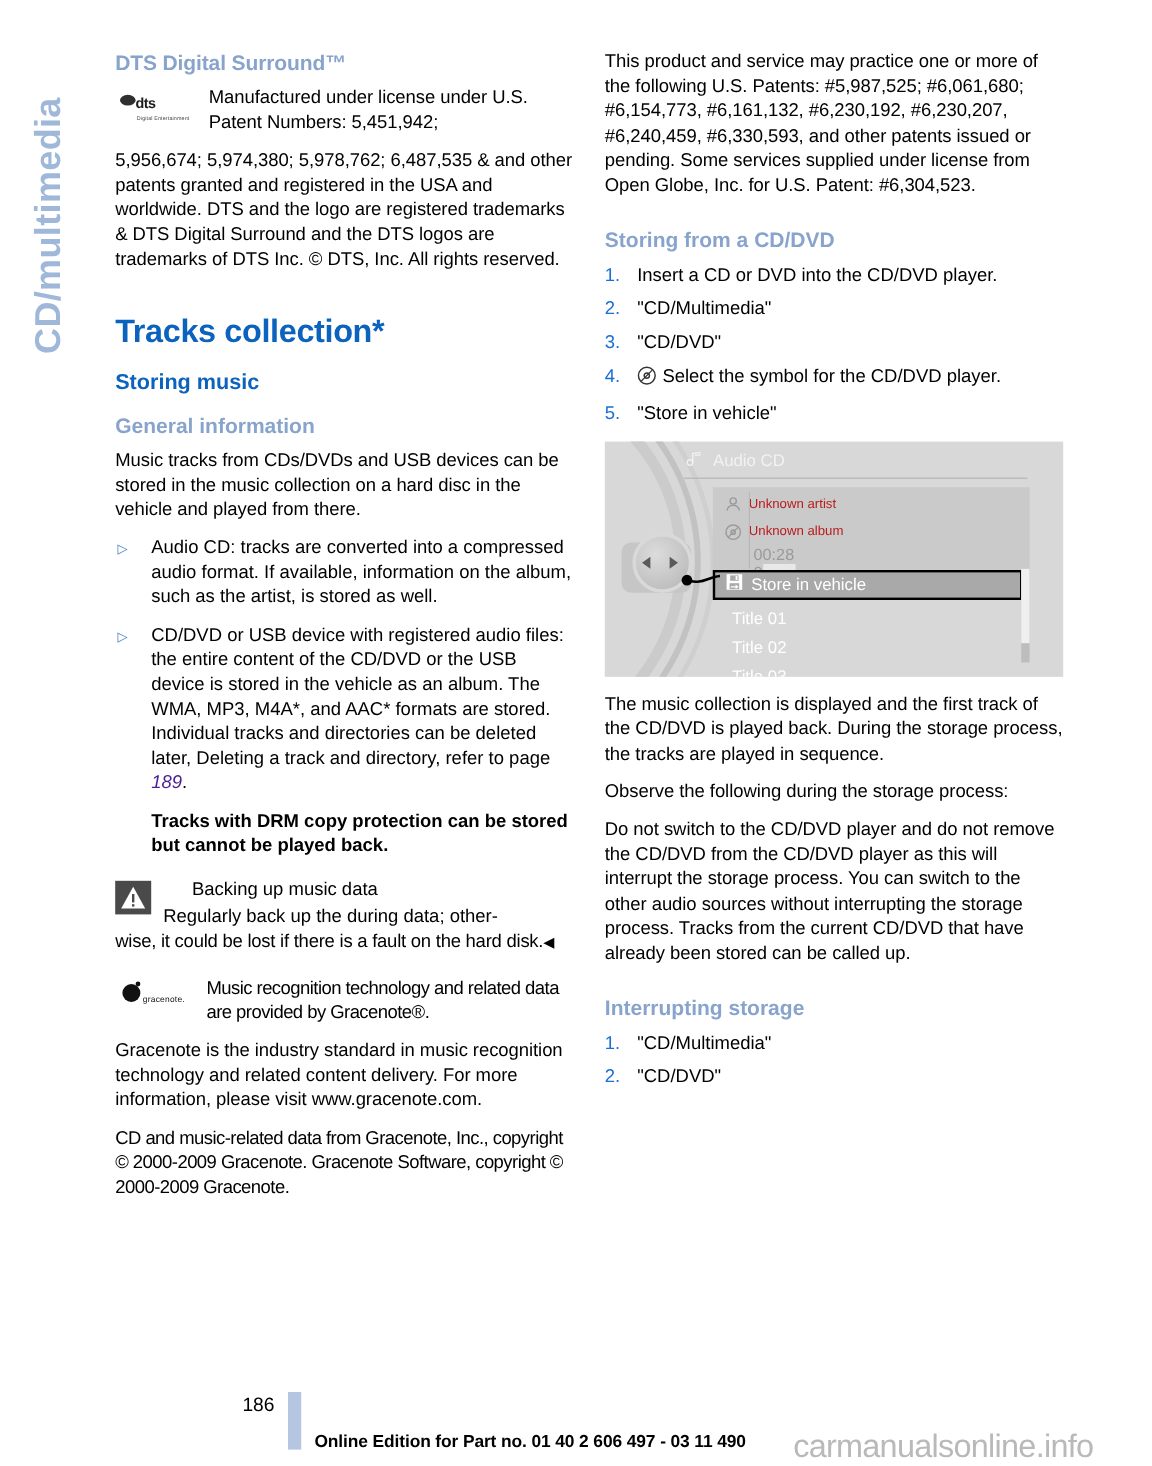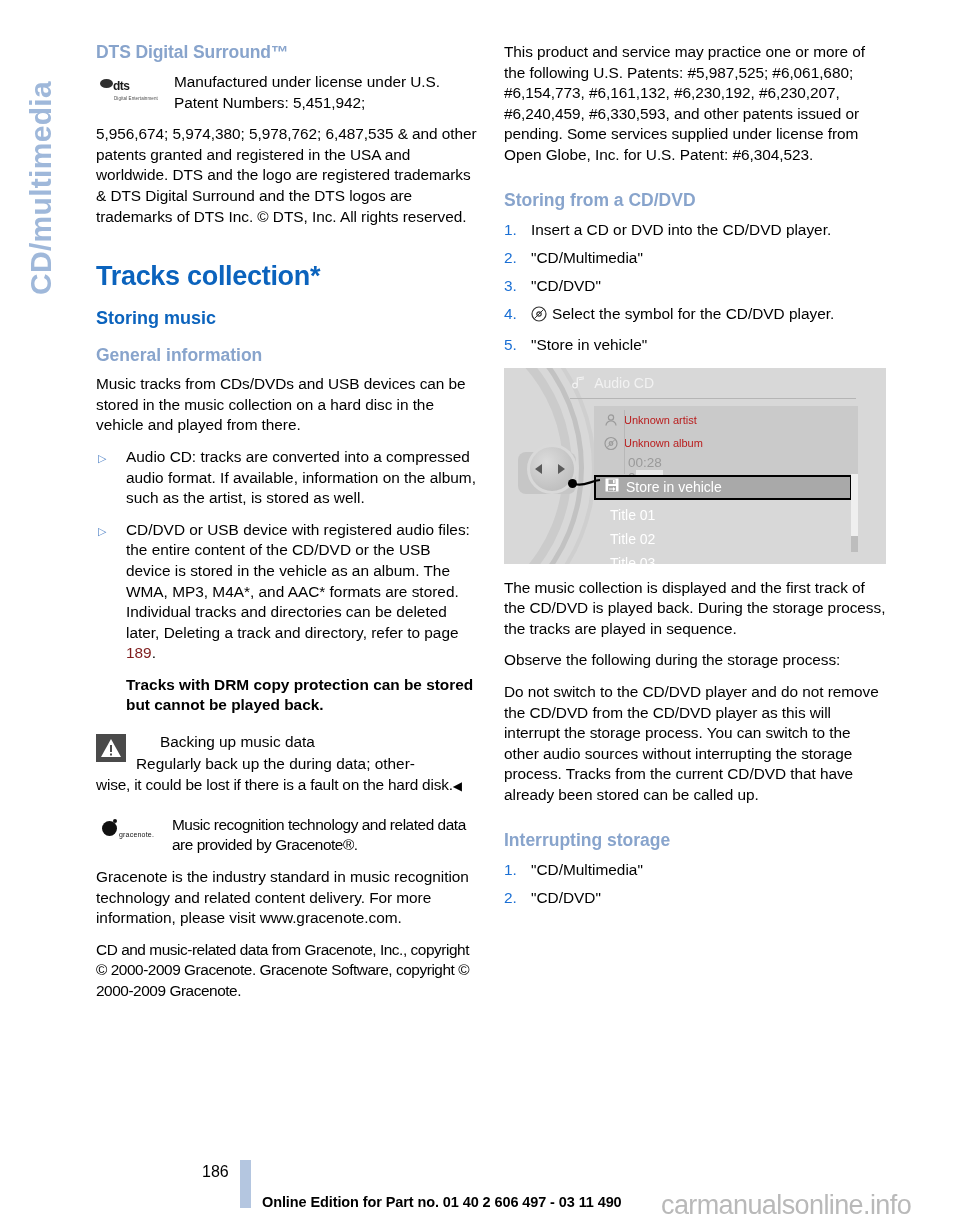--- a/index.html
+++ b/index.html
@@ -74,21 +74,21 @@
 
   
   p.body {
     font-size: 15.4px;
     line-height: 20.6px;
     color: #000;
     margin-bottom: 11px;
     letter-spacing: -0.05px;
   }
   p.tight { letter-spacing: -0.45px; }
-  .link { color: #7f1d1d; }
+  .link { color: #4c1d95; font-style: italic; }
 
   
   .tri-item {
     display: flex;
     font-size: 15.4px;
     line-height: 20.6px;
     margin-bottom: 11px;
   }
   .tri-marker {
     flex: 0 0 30px;

